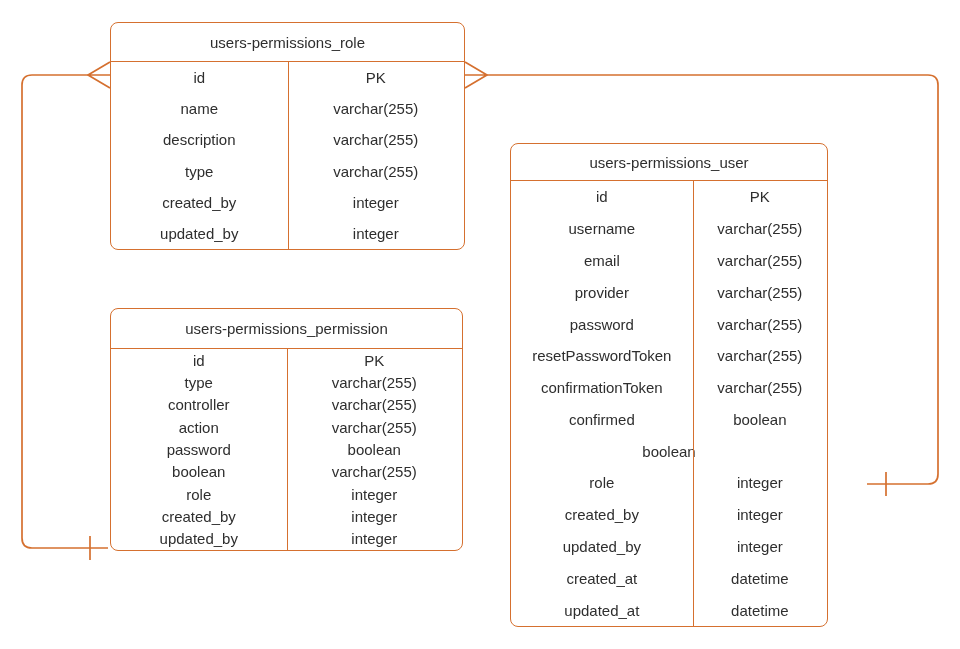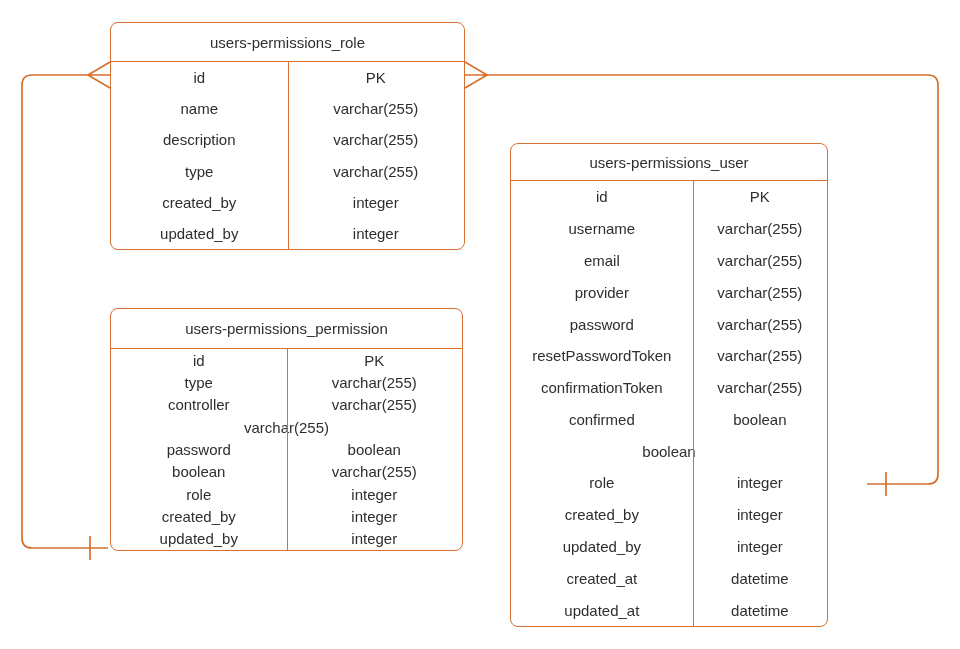--- a/index.html
+++ b/index.html
@@ -143,20 +143,21 @@
         </div>
         <div class="row">
           <div class="cell name">type</div>
           <div class="cell type">varchar(255)</div>
         </div>
         <div class="row">
           <div class="cell name">controller</div>
           <div class="cell type">varchar(255)</div>
         </div>
         <div class="row">
+          <div class="cell name">action</div>
           <div class="cell type">varchar(255)</div>
         </div>
         <div class="row">
           <div class="cell name">password</div>
           <div class="cell type">boolean</div>
         </div>
         <div class="row">
           <div class="cell name">boolean</div>
           <div class="cell type">varchar(255)</div>
         </div>

